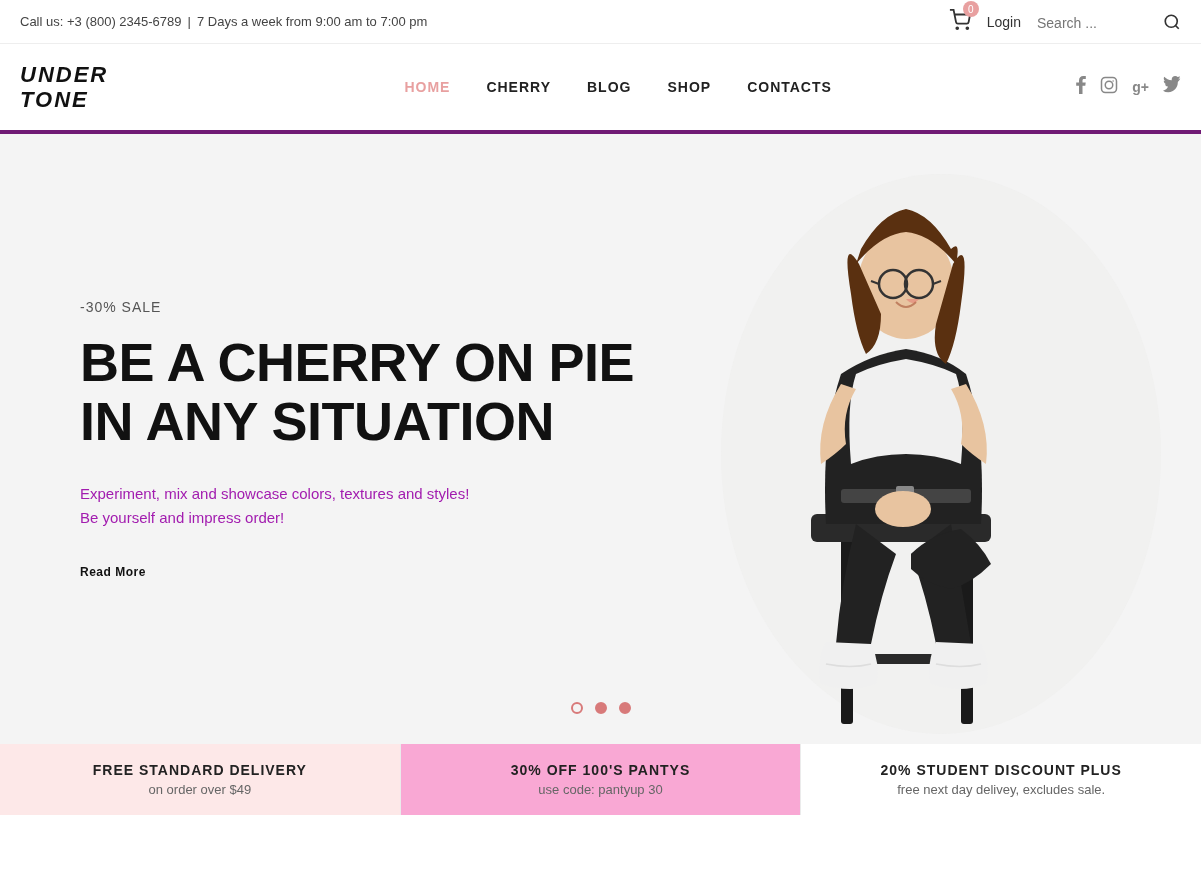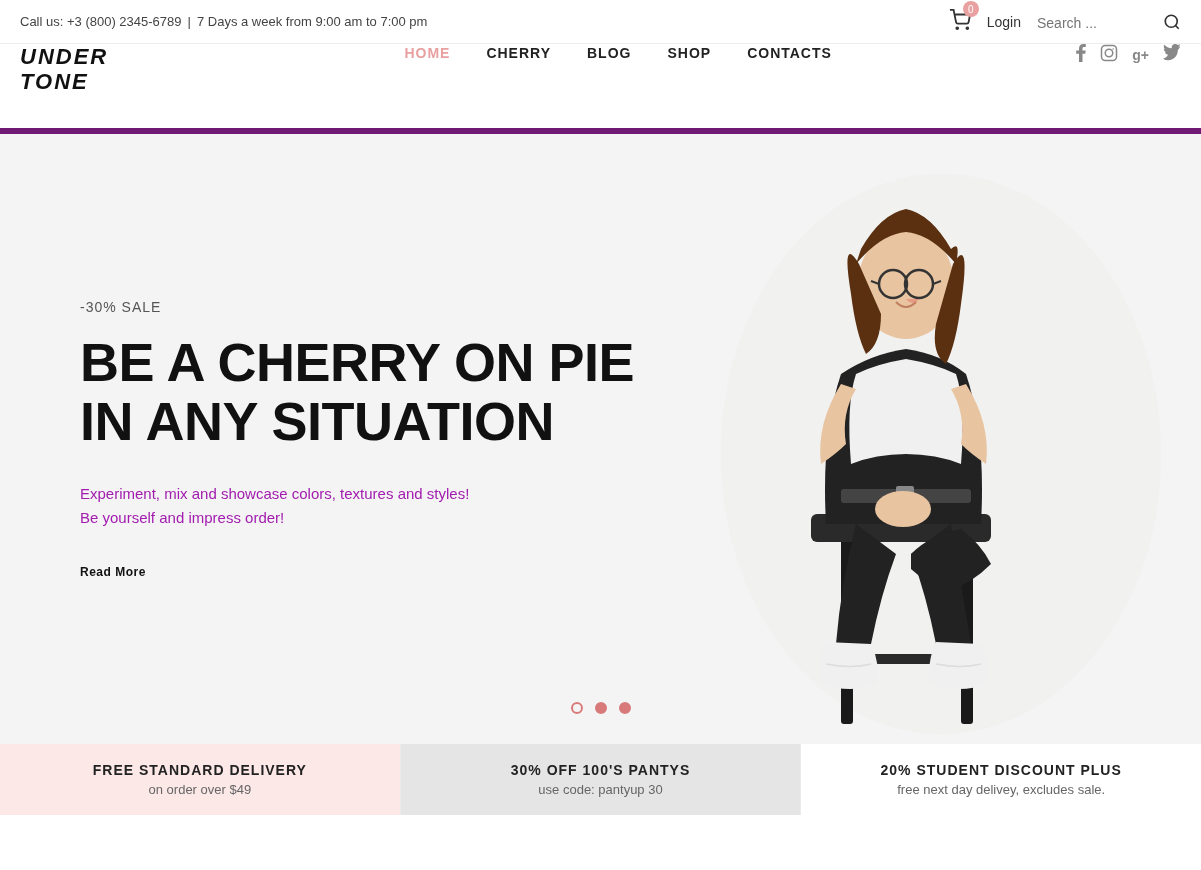--- a/index.html
+++ b/index.html
@@ -36,25 +36,25 @@
     .search-input {
       border: none; outline: none;
       font-size: 14px; color: #aaa;
       width: 120px;
     }
     .search-icon-svg { width: 18px; height: 18px; cursor: pointer; }
 
     
     .navbar {
       display: flex;
-      align-items: flex-start;
+      align-items: center;
       padding: 0 20px;
       height: 90px;
       background: #fff;
-      border-bottom: 6px solid #701a75;
+      border-bottom: 4px solid #701a75;
     }
     .logo {
       font-size: 22px;
       font-weight: 900;
       letter-spacing: 2px;
       color: #111;
       line-height: 1.15;
       margin-right: 40px;
       text-transform: uppercase;
       font-style: italic;
@@ -176,21 +176,21 @@
       display: flex;
       width: 100%;
     }
     .promo-bar {
       flex: 1;
       padding: 18px 20px;
       text-align: center;
     }
     .promo-bar:nth-child(1) { background: #fde8e8; }
     .promo-bar:nth-child(2) { background: #fce9d8; }
-    .promo-bar:nth-child(3) { background: #e5e5e5; }
+    .promo-bar:nth-child(3) { background: #f9a8d4; }
     .promo-bar-title {
       font-size: 14px;
       font-weight: 800;
       letter-spacing: 1px;
       color: #222;
       text-transform: uppercase;
       margin-bottom: 4px;
     }
     .promo-bar-subtitle {
       font-size: 13px;

